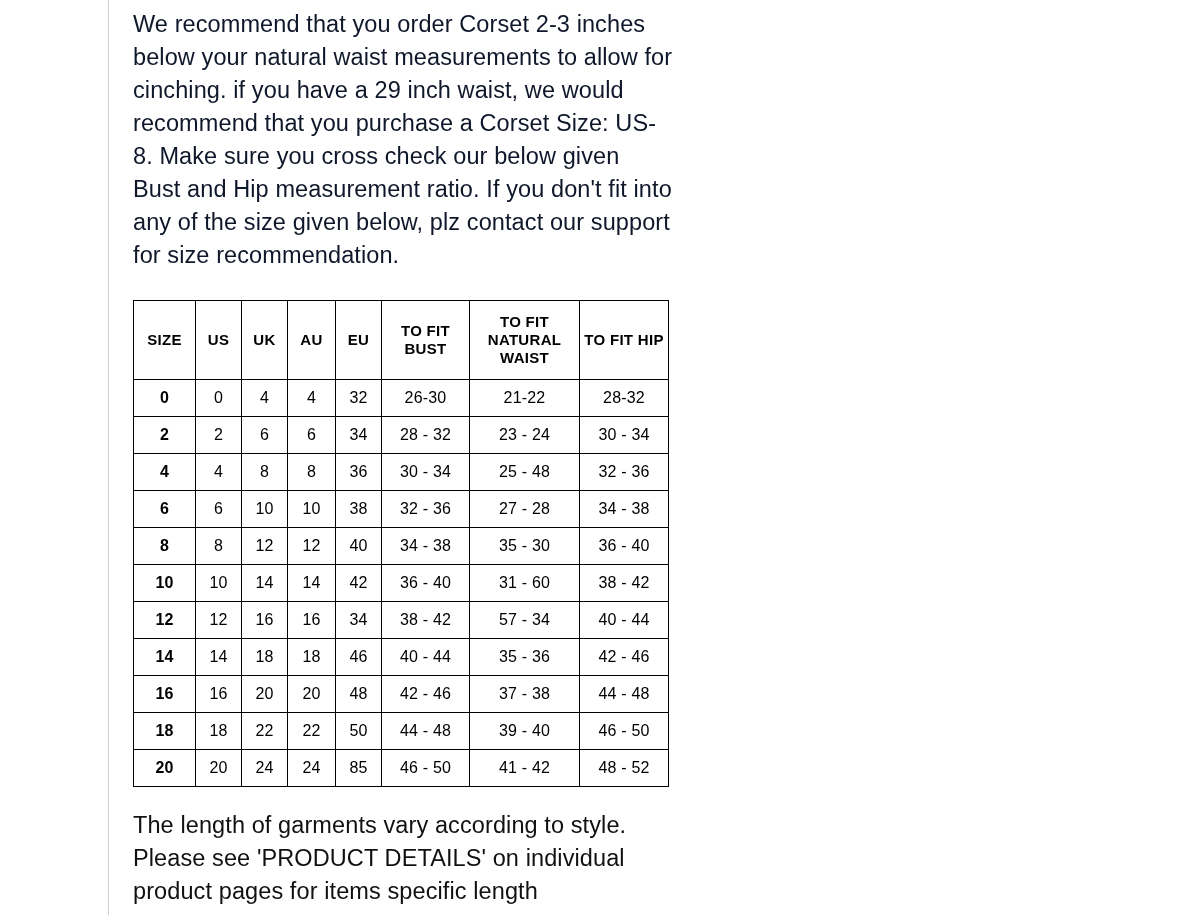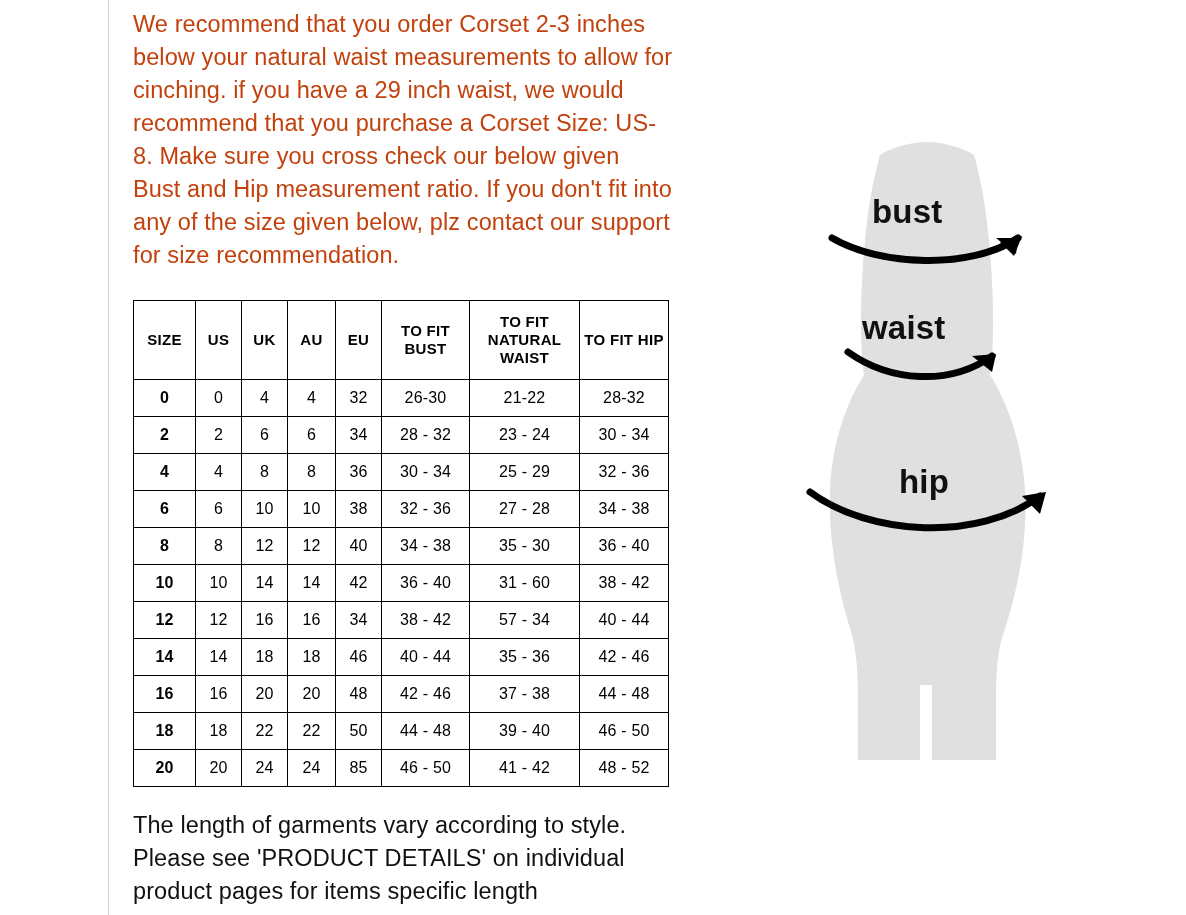--- a/index.html
+++ b/index.html
@@ -34,21 +34,21 @@
     top: 0;
     width: 560px;
   }
   .intro {
     font-size: 23.5px;
     line-height: 33px;
     letter-spacing: 0.1px;
     margin: 0;
     padding-top: 8px;
     width: 540px;
-    color: #c2410c;
+    color: #0f172a;
   }
   .outro {
     font-size: 23.5px;
     line-height: 33px;
     letter-spacing: 0.1px;
     margin: 0;
     width: 540px;
     color: #111;
   }
   
@@ -174,21 +174,21 @@
             <td>23 - 24</td>
             <td>30 - 34</td>
           </tr>
           <tr>
             <td class="size-col">4</td>
             <td>4</td>
             <td>8</td>
             <td>8</td>
             <td>36</td>
             <td>30 - 34</td>
-            <td>25 - 29</td>
+            <td>25 - 48</td>
             <td>32 - 36</td>
           </tr>
           <tr>
             <td class="size-col">6</td>
             <td>6</td>
             <td>10</td>
             <td>10</td>
             <td>38</td>
             <td>32 - 36</td>
             <td>27 - 28</td>
@@ -264,61 +264,14 @@
             <td>41 - 42</td>
             <td>48 - 52</td>
           </tr>
         </tbody>
       </table>
     </div>
 
     <p class="outro">The length of garments vary according to style. Please see 'PRODUCT DETAILS'  on individual product pages for items specific length measurements.</p>
   </div>
 
-  <div class="figure">
-    <svg width="400" height="760" viewBox="0 0 400 760">
-
-      <g>
-        <path d="M 120 95
-                 C 112 122, 106 160, 103 205
-                 C 100 250, 100 285, 104 315
-                 C 85 345, 72 385, 70 430
-                 C 68 480, 78 530, 92 575
-                 C 96 590, 98 610, 98 640
-                 L 98 700
-                 L 160 700
-                 L 160 625
-                 L 172 625
-                 L 172 700
-                 L 236 700
-                 L 236 640
-                 C 236 610, 238 590, 243 575
-                 C 258 530, 268 480, 265 430
-                 C 262 385, 249 345, 230 315
-                 C 234 285, 234 250, 231 205
-                 C 228 160, 222 122, 214 95
-                 C 200 86, 180 82, 167 82
-                 C 154 82, 134 86, 120 95 Z" fill="#e0e0e0"></path>
-      </g>
-
-      <g>
-        <path d="M 72 178 C 120 206, 210 210, 258 178" fill="none" stroke="#000" stroke-width="7" stroke-linecap="round"></path>
-        <polygon points="258,178 236,178 256,194" fill="#000"></polygon>
-        <polygon points="262,176 240,182 254,196" fill="#000"></polygon>
-      </g>
-
-      <g>
-        <path d="M 88 292 C 130 322, 190 326, 232 296" fill="none" stroke="#000" stroke-width="7" stroke-linecap="round"></path>
-        <polygon points="236,294 212,296 232,312" fill="#000"></polygon>
-      </g>
-
-      <g>
-        <path d="M 50 432 C 110 476, 218 482, 280 436" fill="none" stroke="#000" stroke-width="7" stroke-linecap="round"></path>
-        <polygon points="286,432 262,436 280,454" fill="#000"></polygon>
-      </g>
-    </svg>
-
-    <div class="fig-label lbl-bust">bust</div>
-    <div class="fig-label lbl-waist">waist</div>
-    <div class="fig-label lbl-hip">hip</div>
-  </div>
 
 </div>
 
 </body></html>

